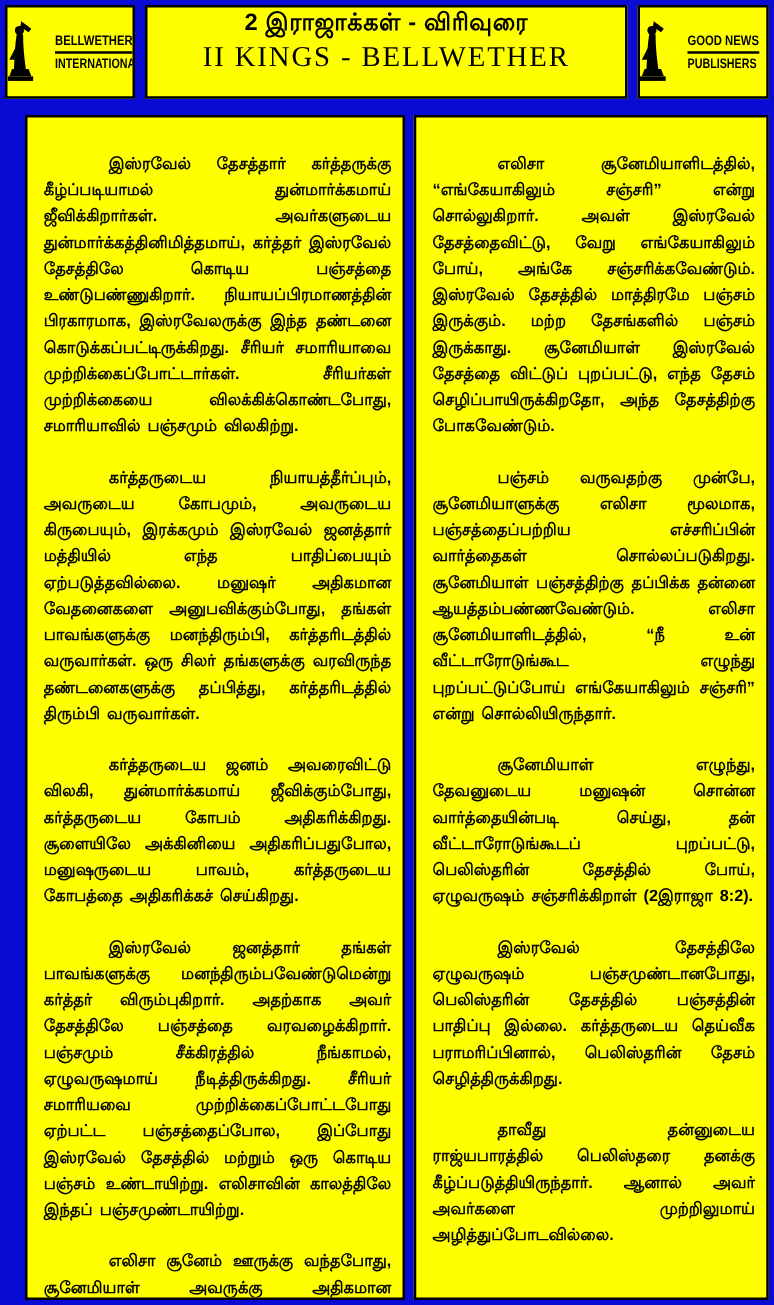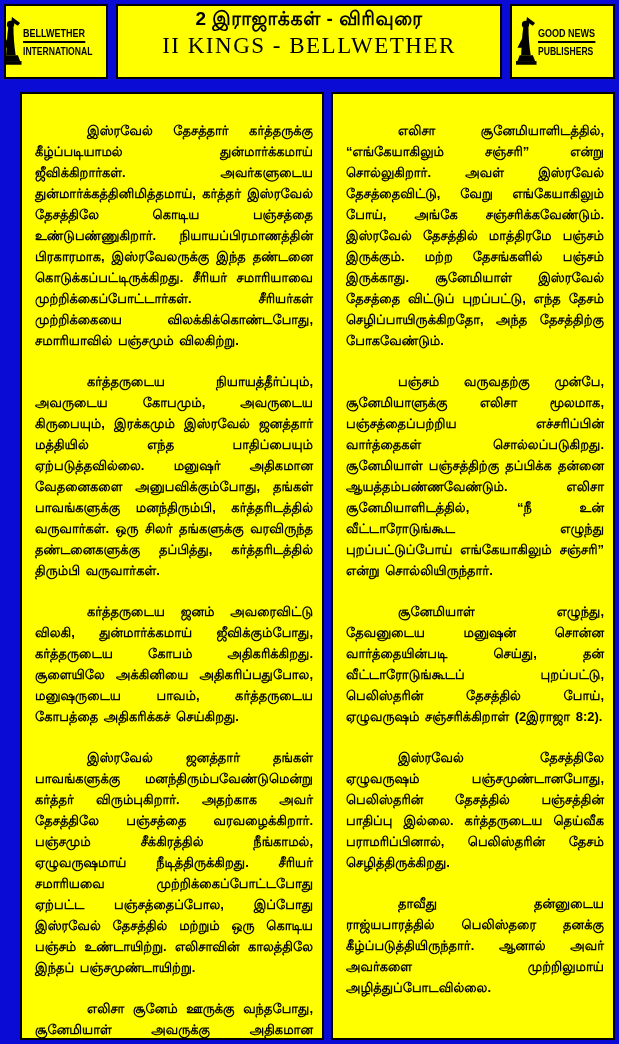--- a/index.html
+++ b/index.html
@@ -24,22 +24,21 @@
   .header {
     flex: 0 0 75px;
     display: flex;
     gap: 8px;
     margin-bottom: 13px;
   }
   .logo-box {
     flex: 0 0 104px;
     display: flex;
     align-items: center;
-    justify-content: center;
-    gap: 0;
+    gap: 16px;
     overflow: hidden;
   }
   .logo-box.right-lb { flex: 0 0 105px; }
   .logo-figure { flex: 0 0 auto; display: block; }
   .logo-text { display: flex; flex-direction: column; align-items: flex-start; }
   .logo-line1 {
     font-weight: bold; font-size: 11px; line-height: 13px;
     letter-spacing: 0px; white-space: nowrap;
     border-bottom: 2px solid #000; padding-bottom: 1px; margin-bottom: 2px;
     transform: scaleX(0.82); transform-origin: left center;

